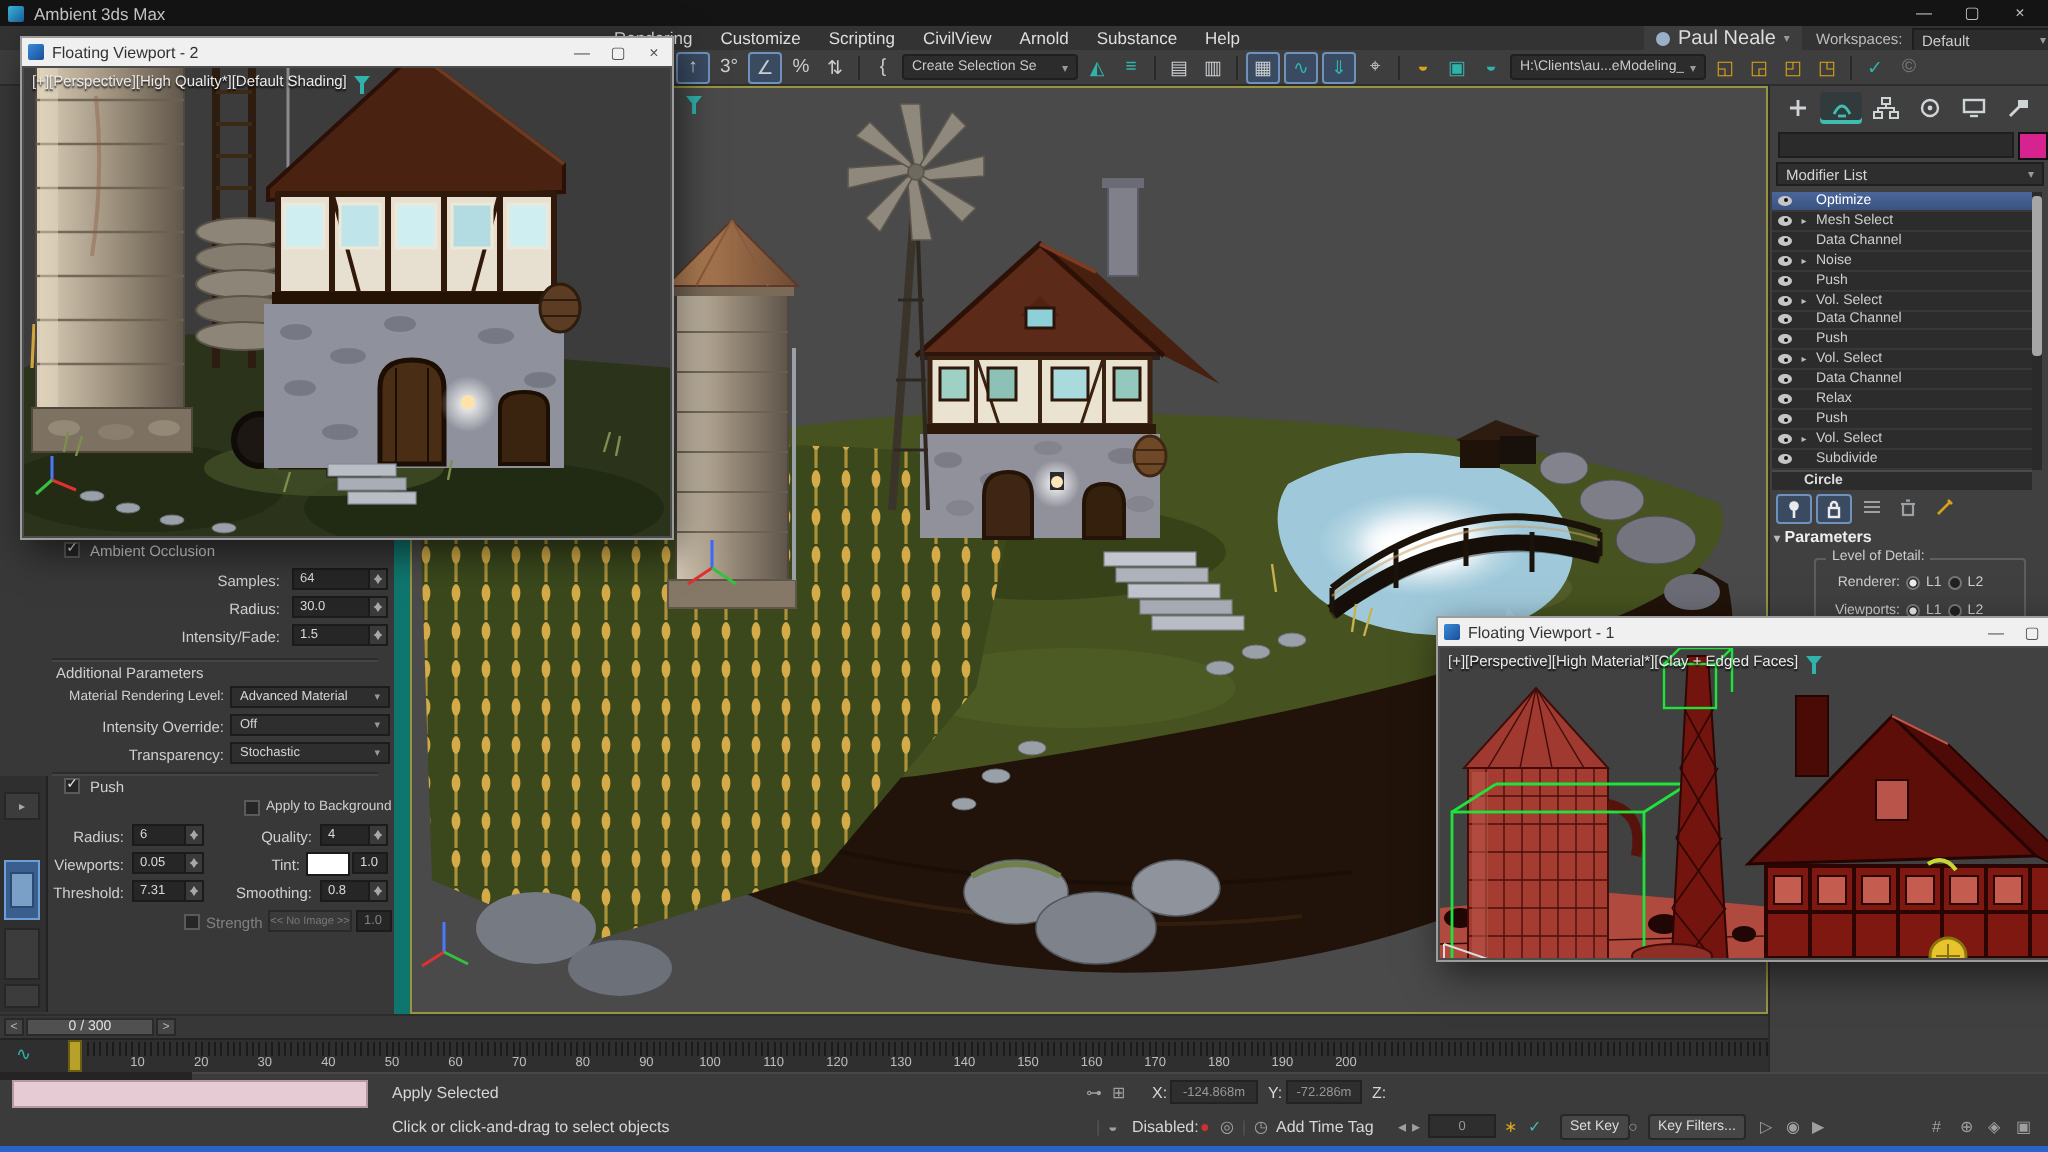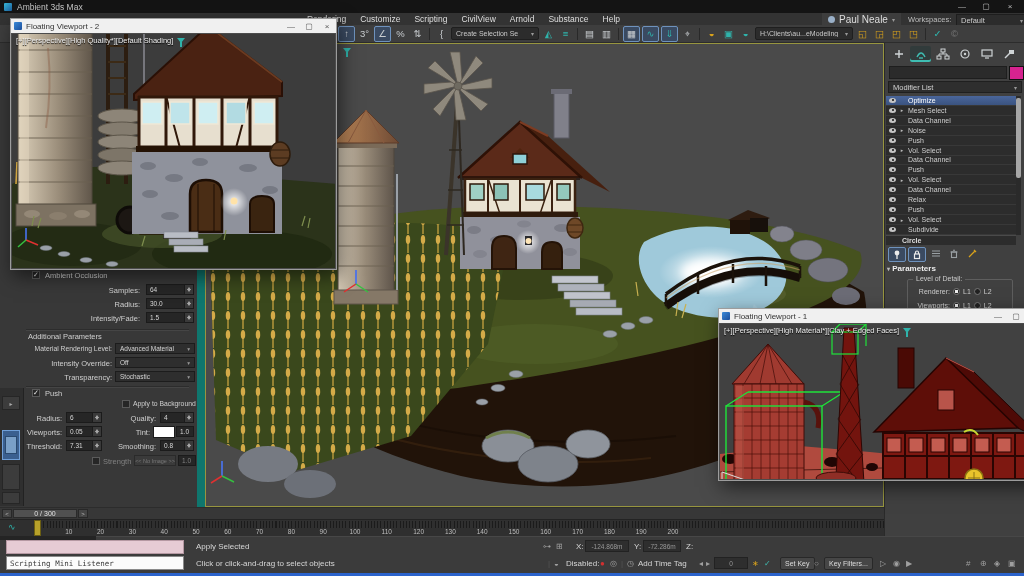--- a/index.html
+++ b/index.html
@@ -696,23 +696,20 @@
         <span class="tick" style="left: 577.6px;">170</span>
         <span class="tick" style="left: 609.4px;">180</span>
         <span class="tick" style="left: 641.2px;">190</span>
         <span class="tick" style="left: 673px;">200</span>
       </div>
   </div>
 
   <div id="statusbar" class="abs">
     <div id="mxtab"></div>
     <div id="pinkbox"></div>
-    <div id="whitebox">
-      <span>Scripting Mini Listener</span>
-    </div>
     <span class="stxt" style="left:196px;top:5px">Apply Selected</span>
     <span class="stxt" style="left:196px;top:22px">Click or click-and-drag to select objects</span>
     <span class="sico" style="left:543px;top:5px">⊶</span>
     <span class="sico" style="left:556px;top:5px">⊞</span>
     <span class="stxt" style="left:576px;top:5px">X:</span>
     <span class="cfield" style="left:585px;width:44px">
         <span>-124.868m</span>
       </span>
     <span class="stxt" style="left:634px;top:5px">Y:</span>
     <span class="cfield" style="left:643px;width:38px">

